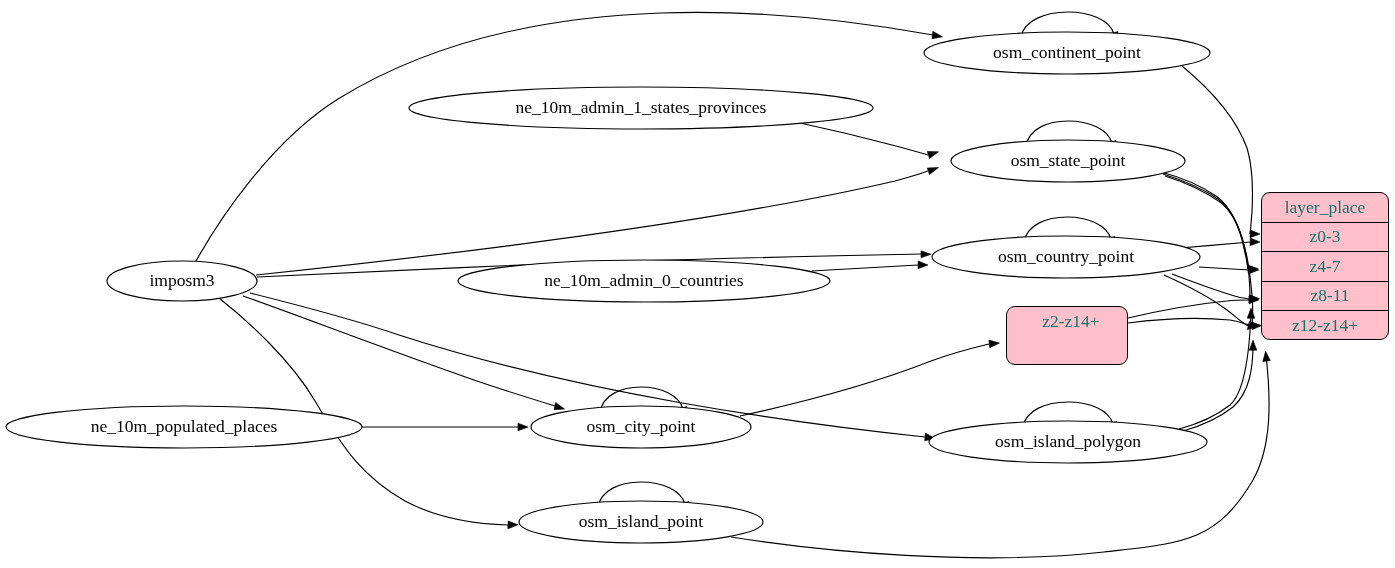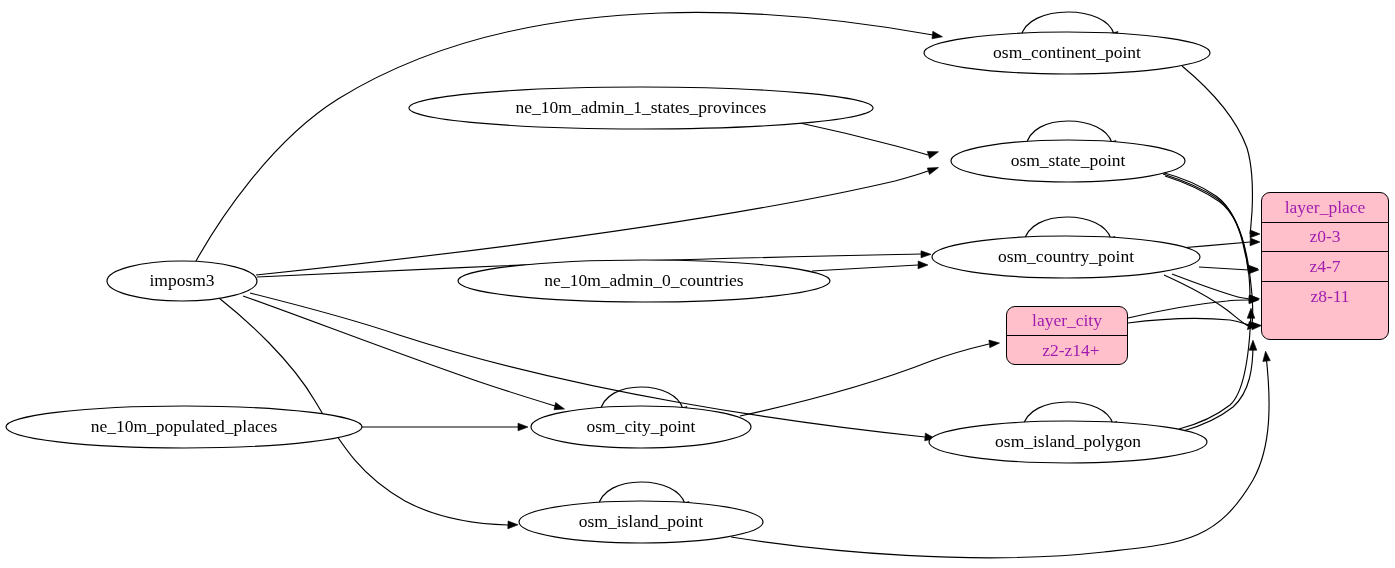--- a/index.html
+++ b/index.html
@@ -50,21 +50,21 @@
     position: absolute;
     background: #ffc0cb;
     border: 1.2px solid #000000;
     border-radius: 9px;
     box-sizing: border-box;
     overflow: hidden;
   }
   .table-row {
     font-family: "Liberation Serif", serif;
     font-size: 17.5px;
-    color: #a21caf;
+    color: #0f766e;
     text-align: center;
     line-height: 1;
     display: flex;
     align-items: center;
     justify-content: center;
     box-sizing: border-box;
     border-bottom: 1.2px solid #000000;
   }
   .table-row:last-child {
     border-bottom: none;
@@ -249,24 +249,24 @@
     </g>
 
     <g>
       <ellipse class="node-ellipse" cx="641" cy="522" rx="122" ry="21"></ellipse>
       <text class="node-label" x="641" y="523">osm_island_point</text>
     </g>
 
   </svg>
 
   <div class="table-node" id="layer-city-node" style="left:1006px; top:306px; width:122px; height:59px;">
-    <div class="table-row" style="height:29px;">layer_city</div>
     <div class="table-row" style="height:30px;padding-left:8px;">z2-z14+</div>
   </div>
 
   <div class="table-node" id="layer-place-node" style="left:1261px; top:192px; width:128px; height:148px;">
     <div class="table-row" style="height:30px;">layer_place</div>
     <div class="table-row" style="height:29px;">z0-3</div>
     <div class="table-row" style="height:30px;text-align:right;">z4-7</div>
     <div class="table-row" style="height:29px;padding-left:10px;">z8-11</div>
+    <div class="table-row" style="height:30px;">z12-z14+</div>
   </div>
 
 </div>
 
 </body></html>

